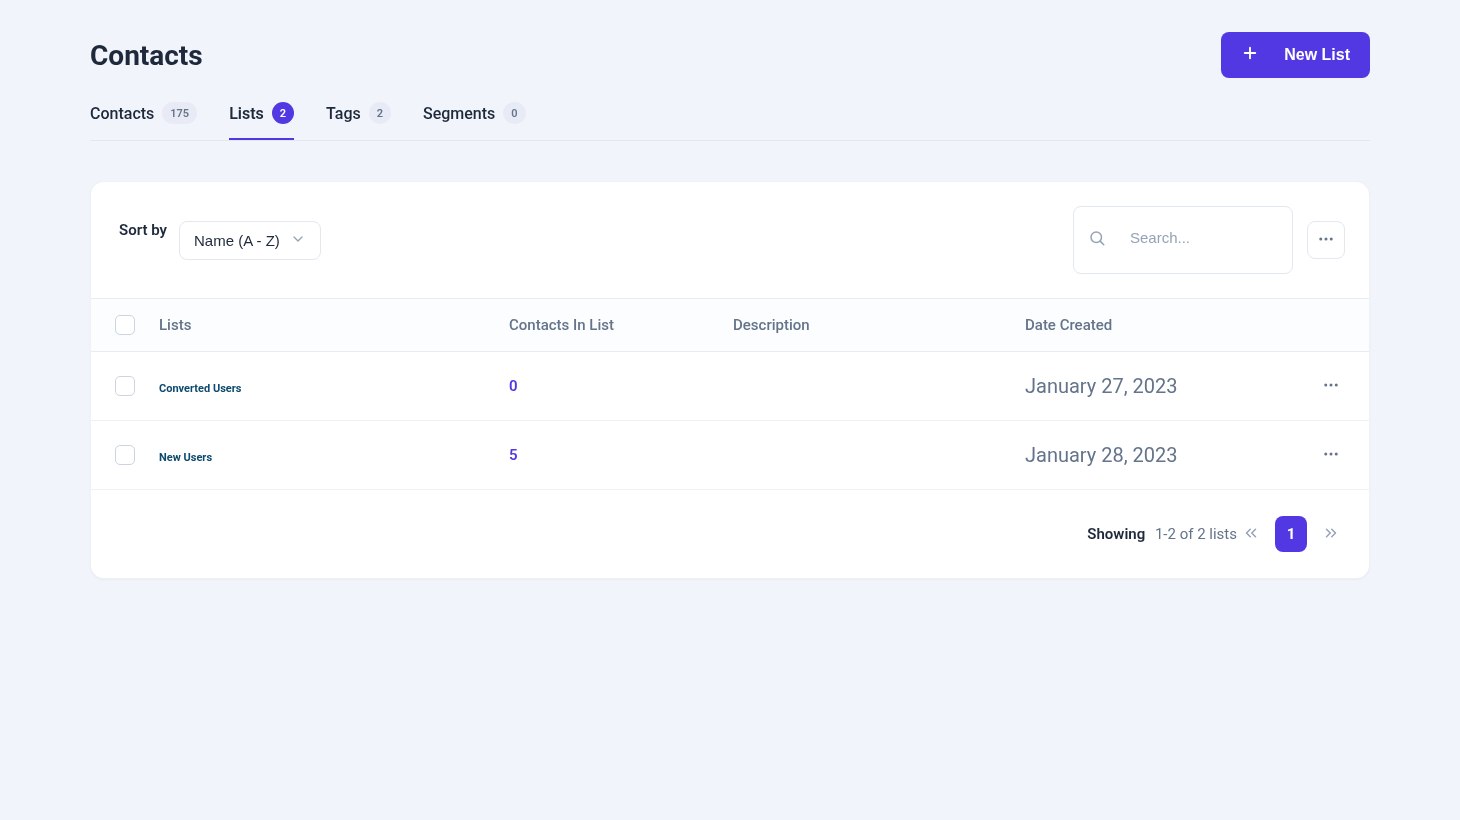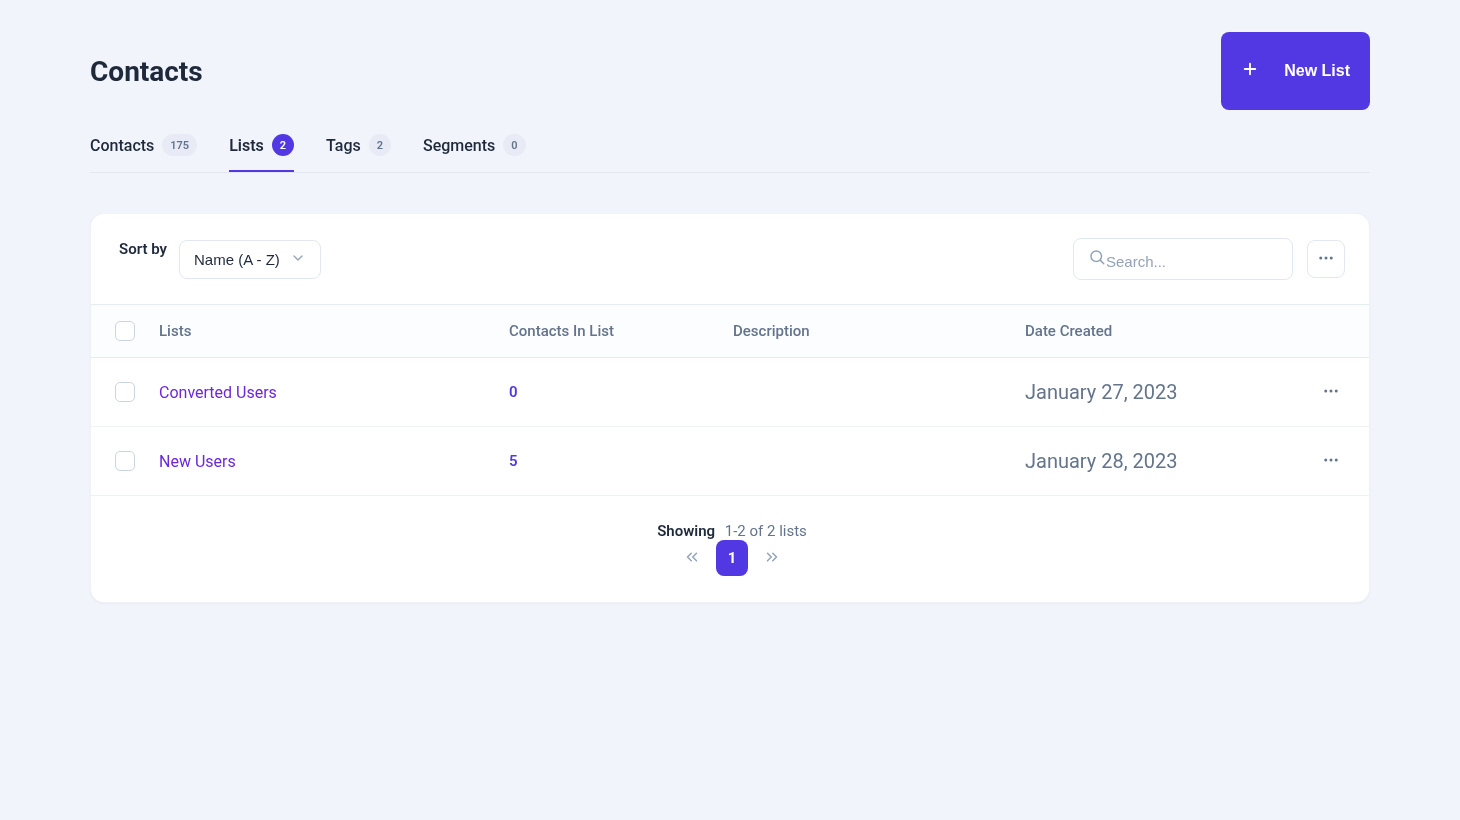--- a/index.html
+++ b/index.html
@@ -25,21 +25,21 @@
     color: #1e293b;
   }
   .btn-primary {
     display: inline-flex;
     align-items: center;
     gap: 25px;
     background: #5238e3;
     color: #fff;
     border: none;
     border-radius: 8px;
-    padding: 28px 20px;
+    padding: 12px 20px;
     font-size: 16px;
     font-weight: 600;
     cursor: pointer;
   }
   .btn-primary svg { stroke: #fff; }
   .tabs {
     display: flex;
     gap: 32px;
     margin-top: 24px;
     border-bottom: 1px solid #e2e8f0;
@@ -113,25 +113,25 @@
     color: #1e293b;
     cursor: pointer;
   }
   .right-tools {
     display: flex;
     align-items: center;
     gap: 14px;
   }
   .search-box {
     display: flex;
-    align-items: flex-end;
-    gap: 0;
+    align-items: flex-start;
+    gap: 24px;
     border: 1px solid #e2e8f0;
     border-radius: 8px;
-    padding: 9px 14px;
+    padding: 22px 14px;
     width: 220px;
   }
   .search-box input {
     border: none;
     outline: none;
     font-size: 15px;
     flex: 1;
     color: #475569;
     background: transparent;
   }
@@ -168,23 +168,23 @@
   }
   .checkbox {
     width: 20px;
     height: 20px;
     border: 1.5px solid #cbd5e1;
     border-radius: 5px;
     cursor: pointer;
     background: #fff;
   }
   .list-name {
-    color: #6d28d9;
-    font-weight: 400;
-    font-size: 16px;
+    color: #0c4a6e;
+    font-weight: 700;
+    font-size: 11px;
     cursor: pointer;
   }
   .list-count {
     color: #5238e3;
     font-weight: 600;
     font-size: 15px;
   }
   .date-created {
     color: #64748b;
     font-size: 20px;
@@ -202,21 +202,20 @@
     align-items: center;
     justify-content: center;
     cursor: pointer;
     color: #64748b;
   }
   .card-footer {
     display: flex;
     align-items: center;
     justify-content: flex-end;
     padding: 26px 24px 26px 28px;
-    flex-direction: column;
   }
   .showing-wrap {
     font-size: 15px;
   }
   .showing-label {
     font-weight: 600;
     color: #1e293b;
   }
   .showing-value {
     color: #64748b;

